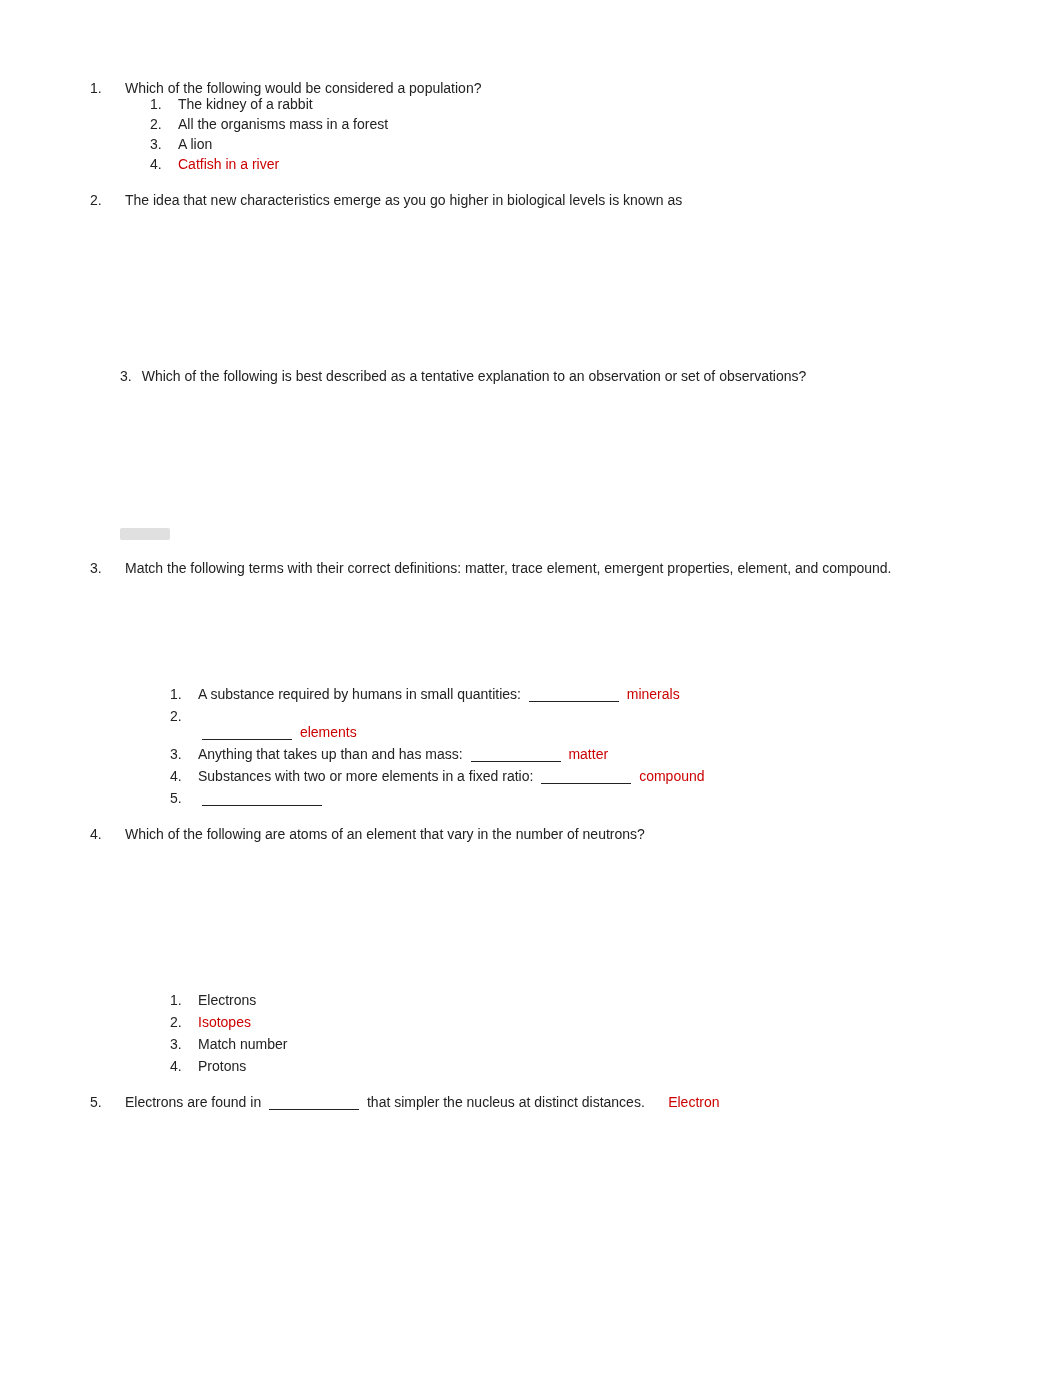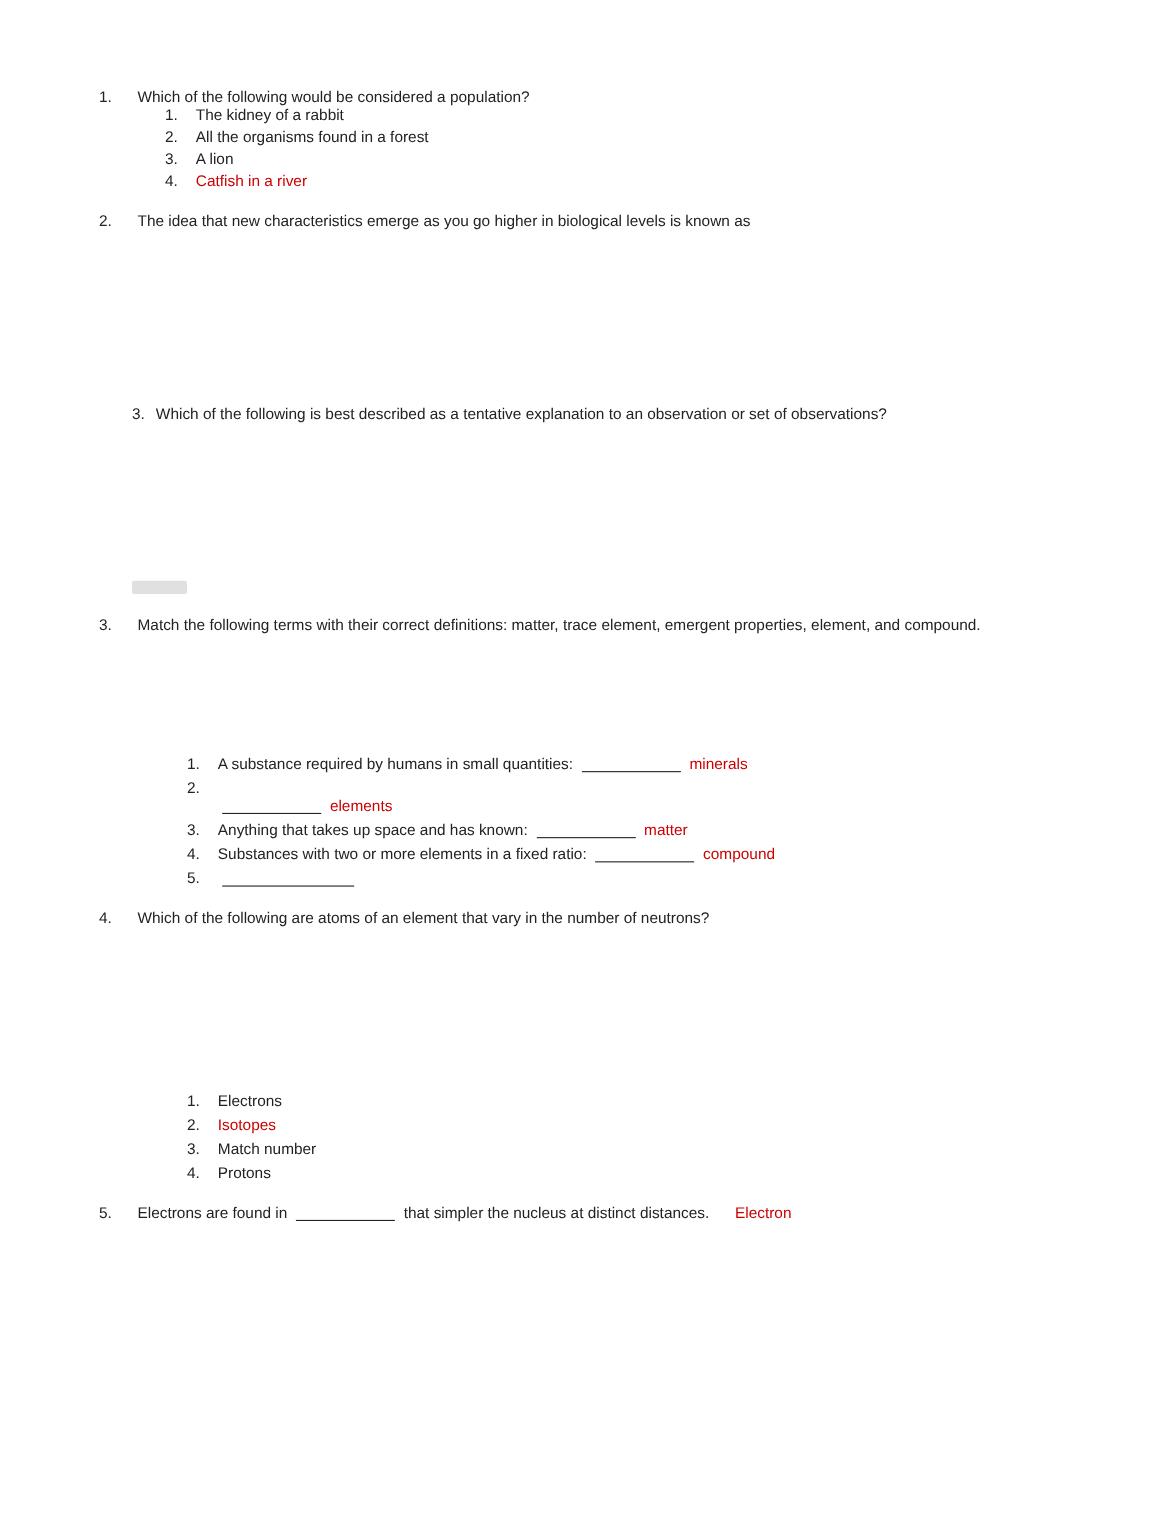--- a/index.html
+++ b/index.html
@@ -129,21 +129,21 @@
 
   <li class="main-item">
     <div class="main-item-label">
       <span class="question-text">Which of the following would be considered a population?</span>
     </div>
     <ol class="sub-list">
       <li class="sub-item">
         <span class="question-text">The kidney of a rabbit</span>
       </li>
       <li class="sub-item">
-        <span class="question-text">All the organisms found in a forest</span>
+        <span class="question-text">All the organisms mass in a forest</span>
       </li>
       <li class="sub-item">
         <span class="question-text">A lion</span>
       </li>
       <li class="sub-item">
         <span class="question-text red">Catfish in a river</span>
       </li>
     </ol>
   </li>
 
@@ -183,21 +183,21 @@
       <li class="match-sub-item">
         <span class="question-text">
           <br>
           <span class="blank"></span>
           <span class="red">elements</span>
         </span>
       </li>
 
       <li class="match-sub-item">
         <span class="question-text">
-          <span>Anything that takes up space and has known:</span>
+          <span>Anything that takes up than and has mass:</span>
           <span class="blank"></span>
           <span class="red">matter</span>
         </span>
       </li>
 
       <li class="match-sub-item">
         <span class="question-text">
           <span>Substances with two or more elements in a fixed ratio:</span>
           <span class="blank"></span>
           <span class="red">compound</span>

